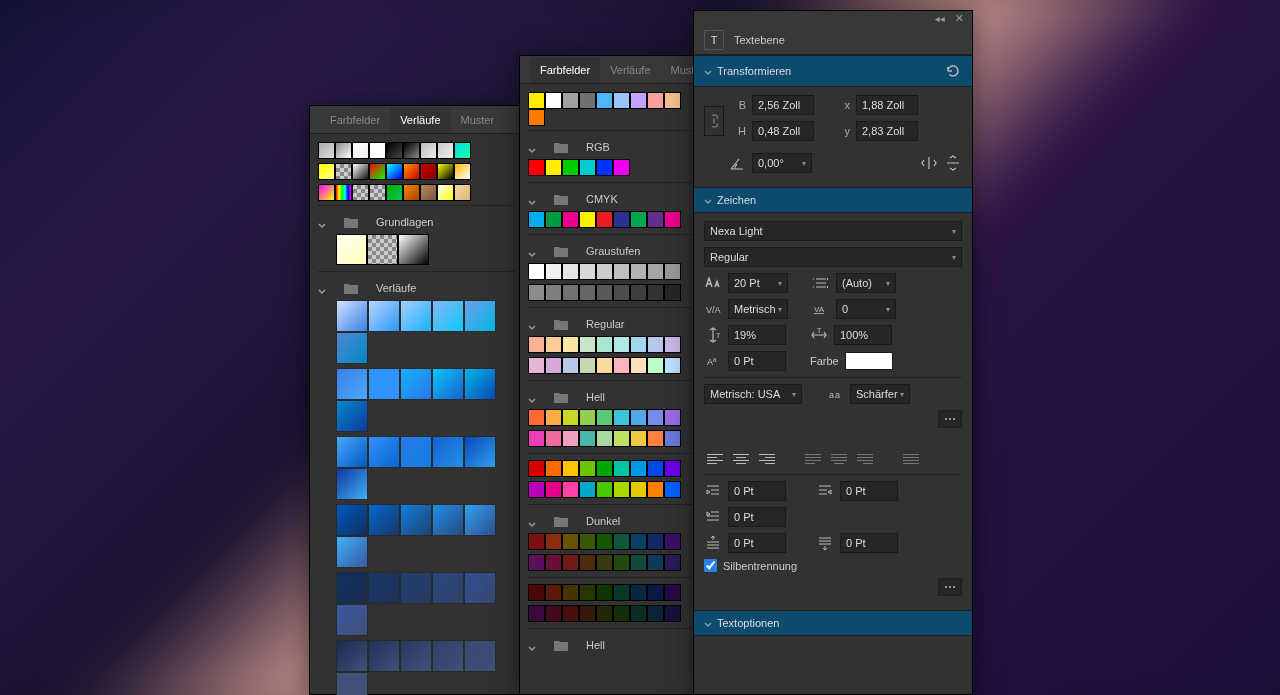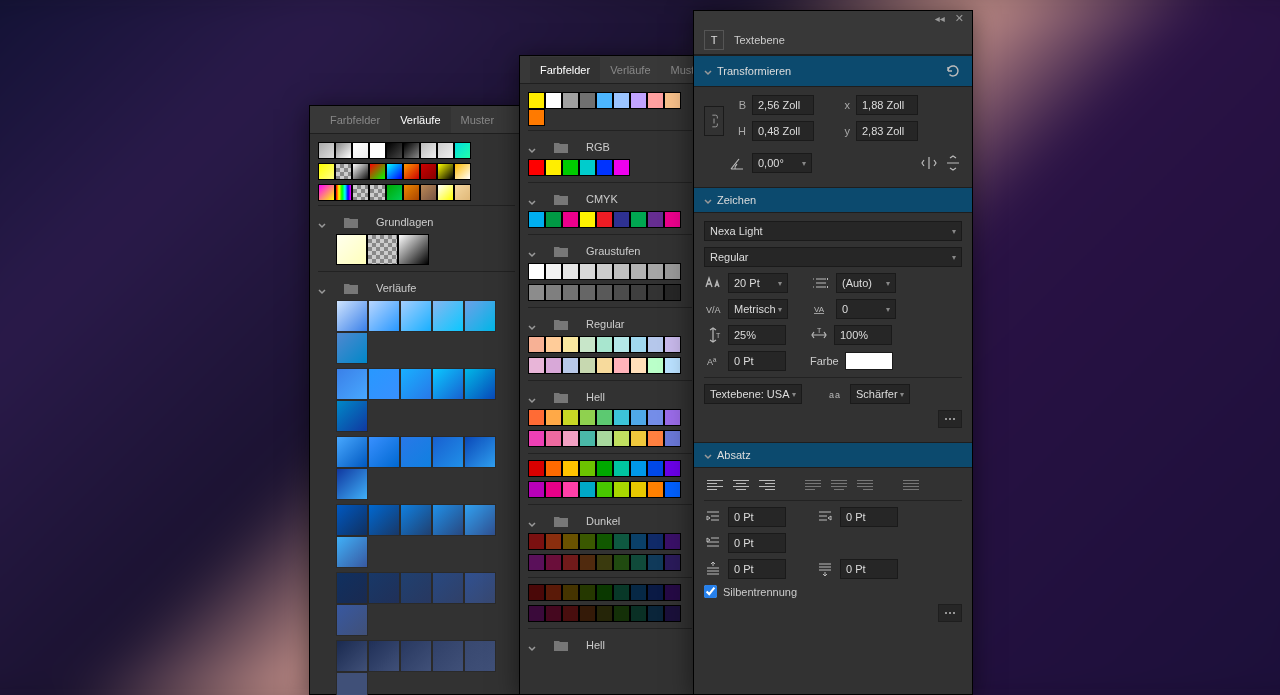--- a/index.html
+++ b/index.html
@@ -563,21 +563,21 @@
           <span class="car">▾</span>
         </div>
     </div>
     <div class="row">
       <div class="iconbtn small-icon">
           <svg viewBox="0 0 16 16">
             <path d="M8 2v12M5 3l3-2 3 2M5 13l3 2 3-2" fill="none" stroke="#bbb" stroke-width="1.2"></path>
             <text x="11" y="11" font-size="7" fill="#bbb">T</text>
           </svg>
         </div>
-      <div class="input" style="width:58px">25%</div>
+      <div class="input" style="width:58px">19%</div>
       <div style="width:12px"></div>
       <div class="iconbtn small-icon">
           <svg viewBox="0 0 16 16">
             <path d="M2 8h12M3 5l-2 3 2 3M13 5l2 3-2 3" fill="none" stroke="#bbb" stroke-width="1.2"></path>
             <text x="6" y="6" font-size="7" fill="#bbb">T</text>
           </svg>
         </div>
       <div class="input" style="width:58px">100%</div>
     </div>
     <div class="row">
@@ -587,21 +587,21 @@
           </svg>
         </div>
       <div class="input" style="width:58px">0 Pt</div>
       <div style="width:12px"></div>
       <span>Farbe</span>
       <div class="colorbox"></div>
     </div>
     <hr class="hr">
     <div class="row">
       <div class="select" style="width:98px">
-          <span>Textebene: USA</span>
+          <span>Metrisch: USA</span>
           <span class="car">▾</span>
         </div>
       <div style="width:12px"></div>
       <div class="iconbtn small-icon">
           <svg viewBox="0 0 16 16">
             <text x="2" y="12" font-size="9" fill="#bbb">a</text>
             <text x="8" y="12" font-size="9" fill="#bbb">a</text>
           </svg>
         </div>
       <div class="select" style="width:58px">
@@ -611,124 +611,124 @@
     </div>
     <div class="row">
         <div class="morebtn">
           <i></i>
           <i></i>
           <i></i>
         </div>
       </div>
   </div>
 
+  <div class="propbody">
+    <div class="row">
+      <div class="alignrow">
+        <div class="alignbtn">
+            <span style="width:100%"></span>
+            <span style="width:60%"></span>
+            <span style="width:100%"></span>
+            <span style="width:60%"></span>
+          </div>
+        <div class="alignbtn">
+            <span style="width:100%"></span>
+            <span style="width:60%;margin:0 auto"></span>
+            <span style="width:100%"></span>
+            <span style="width:60%;margin:0 auto"></span>
+          </div>
+        <div class="alignbtn">
+            <span style="width:100%"></span>
+            <span style="width:60%;margin-left:auto"></span>
+            <span style="width:100%"></span>
+            <span style="width:60%;margin-left:auto"></span>
+          </div>
+      </div>
+      <div style="width:12px"></div>
+      <div class="alignrow" style="opacity:.5">
+        <div class="alignbtn">
+            <span style="width:100%"></span>
+            <span style="width:100%"></span>
+            <span style="width:100%"></span>
+            <span style="width:60%"></span>
+          </div>
+        <div class="alignbtn">
+            <span style="width:100%"></span>
+            <span style="width:100%"></span>
+            <span style="width:100%"></span>
+            <span style="width:60%;margin:0 auto"></span>
+          </div>
+        <div class="alignbtn">
+            <span style="width:100%"></span>
+            <span style="width:100%"></span>
+            <span style="width:100%"></span>
+            <span style="width:60%;margin-left:auto"></span>
+          </div>
+      </div>
+      <div style="width:12px"></div>
+      <div class="alignrow" style="opacity:.5">
+        <div class="alignbtn">
+            <span style="width:100%"></span>
+            <span style="width:100%"></span>
+            <span style="width:100%"></span>
+            <span style="width:100%"></span>
+          </div>
+      </div>
+    </div>
+    <hr class="hr">
+    <div class="row">
+      <div class="iconbtn small-icon">
+          <svg viewBox="0 0 16 16">
+            <path d="M2 3h12M6 7h8M6 11h8M2 7l3 2-3 2z" fill="none" stroke="#bbb" stroke-width="1"></path>
+          </svg>
+        </div>
+      <div class="input" style="width:58px">0 Pt</div>
+      <div style="width:18px"></div>
+      <div class="iconbtn small-icon">
+          <svg viewBox="0 0 16 16">
+            <path d="M2 3h12M2 7h8M2 11h8M14 7l-3 2 3 2z" fill="none" stroke="#bbb" stroke-width="1"></path>
+          </svg>
+        </div>
+      <div class="input" style="width:58px">0 Pt</div>
+    </div>
+    <div class="row">
+      <div class="iconbtn small-icon">
+          <svg viewBox="0 0 16 16">
+            <path d="M6 3h8M2 7h12M2 11h12M2 3l3 2-3 2z" fill="none" stroke="#bbb" stroke-width="1"></path>
+          </svg>
+        </div>
+      <div class="input" style="width:58px">0 Pt</div>
+    </div>
+    <div class="row">
+      <div class="iconbtn small-icon">
+          <svg viewBox="0 0 16 16">
+            <path d="M2 7h12M2 10h12M2 13h12M8 1v4M6 3l2-2 2 2" fill="none" stroke="#bbb" stroke-width="1"></path>
+          </svg>
+        </div>
+      <div class="input" style="width:58px">0 Pt</div>
+      <div style="width:18px"></div>
+      <div class="iconbtn small-icon">
+          <svg viewBox="0 0 16 16">
+            <path d="M2 3h12M2 6h12M2 9h12M8 11v4M6 13l2 2 2-2" fill="none" stroke="#bbb" stroke-width="1"></path>
+          </svg>
+        </div>
+      <div class="input" style="width:58px">0 Pt</div>
+    </div>
+    <div class="row">
+      <input type="checkbox" checked="" style="">
+      <span>Silbentrennung</span>
+    </div>
+    <div class="row">
+        <div class="morebtn">
+          <i></i>
+          <i></i>
+          <i></i>
+        </div>
+      </div>
+  </div>
+
   <div class="sectionhead">
     <span class="chev"><svg viewBox="0 0 8 8">
           <path d="M1 2l3 3 3-3" fill="none" stroke-width="1.5"></path>
         </svg></span>
-    <span>Absatz</span>
-  </div>
-  <div class="propbody">
-    <div class="row">
-      <div class="alignrow">
-        <div class="alignbtn">
-            <span style="width:100%"></span>
-            <span style="width:60%"></span>
-            <span style="width:100%"></span>
-            <span style="width:60%"></span>
-          </div>
-        <div class="alignbtn">
-            <span style="width:100%"></span>
-            <span style="width:60%;margin:0 auto"></span>
-            <span style="width:100%"></span>
-            <span style="width:60%;margin:0 auto"></span>
-          </div>
-        <div class="alignbtn">
-            <span style="width:100%"></span>
-            <span style="width:60%;margin-left:auto"></span>
-            <span style="width:100%"></span>
-            <span style="width:60%;margin-left:auto"></span>
-          </div>
-      </div>
-      <div style="width:12px"></div>
-      <div class="alignrow" style="opacity:.5">
-        <div class="alignbtn">
-            <span style="width:100%"></span>
-            <span style="width:100%"></span>
-            <span style="width:100%"></span>
-            <span style="width:60%"></span>
-          </div>
-        <div class="alignbtn">
-            <span style="width:100%"></span>
-            <span style="width:100%"></span>
-            <span style="width:100%"></span>
-            <span style="width:60%;margin:0 auto"></span>
-          </div>
-        <div class="alignbtn">
-            <span style="width:100%"></span>
-            <span style="width:100%"></span>
-            <span style="width:100%"></span>
-            <span style="width:60%;margin-left:auto"></span>
-          </div>
-      </div>
-      <div style="width:12px"></div>
-      <div class="alignrow" style="opacity:.5">
-        <div class="alignbtn">
-            <span style="width:100%"></span>
-            <span style="width:100%"></span>
-            <span style="width:100%"></span>
-            <span style="width:100%"></span>
-          </div>
-      </div>
-    </div>
-    <hr class="hr">
-    <div class="row">
-      <div class="iconbtn small-icon">
-          <svg viewBox="0 0 16 16">
-            <path d="M2 3h12M6 7h8M6 11h8M2 7l3 2-3 2z" fill="none" stroke="#bbb" stroke-width="1"></path>
-          </svg>
-        </div>
-      <div class="input" style="width:58px">0 Pt</div>
-      <div style="width:18px"></div>
-      <div class="iconbtn small-icon">
-          <svg viewBox="0 0 16 16">
-            <path d="M2 3h12M2 7h8M2 11h8M14 7l-3 2 3 2z" fill="none" stroke="#bbb" stroke-width="1"></path>
-          </svg>
-        </div>
-      <div class="input" style="width:58px">0 Pt</div>
-    </div>
-    <div class="row">
-      <div class="iconbtn small-icon">
-          <svg viewBox="0 0 16 16">
-            <path d="M6 3h8M2 7h12M2 11h12M2 3l3 2-3 2z" fill="none" stroke="#bbb" stroke-width="1"></path>
-          </svg>
-        </div>
-      <div class="input" style="width:58px">0 Pt</div>
-    </div>
-    <div class="row">
-      <div class="iconbtn small-icon">
-          <svg viewBox="0 0 16 16">
-            <path d="M2 7h12M2 10h12M2 13h12M8 1v4M6 3l2-2 2 2" fill="none" stroke="#bbb" stroke-width="1"></path>
-          </svg>
-        </div>
-      <div class="input" style="width:58px">0 Pt</div>
-      <div style="width:18px"></div>
-      <div class="iconbtn small-icon">
-          <svg viewBox="0 0 16 16">
-            <path d="M2 3h12M2 6h12M2 9h12M8 11v4M6 13l2 2 2-2" fill="none" stroke="#bbb" stroke-width="1"></path>
-          </svg>
-        </div>
-      <div class="input" style="width:58px">0 Pt</div>
-    </div>
-    <div class="row">
-      <input type="checkbox" checked="" style="">
-      <span>Silbentrennung</span>
-    </div>
-    <div class="row">
-        <div class="morebtn">
-          <i></i>
-          <i></i>
-          <i></i>
-        </div>
-      </div>
-  </div>
-
+    <span>Textoptionen</span>
+  </div>
 </div>
 
 </body></html>

